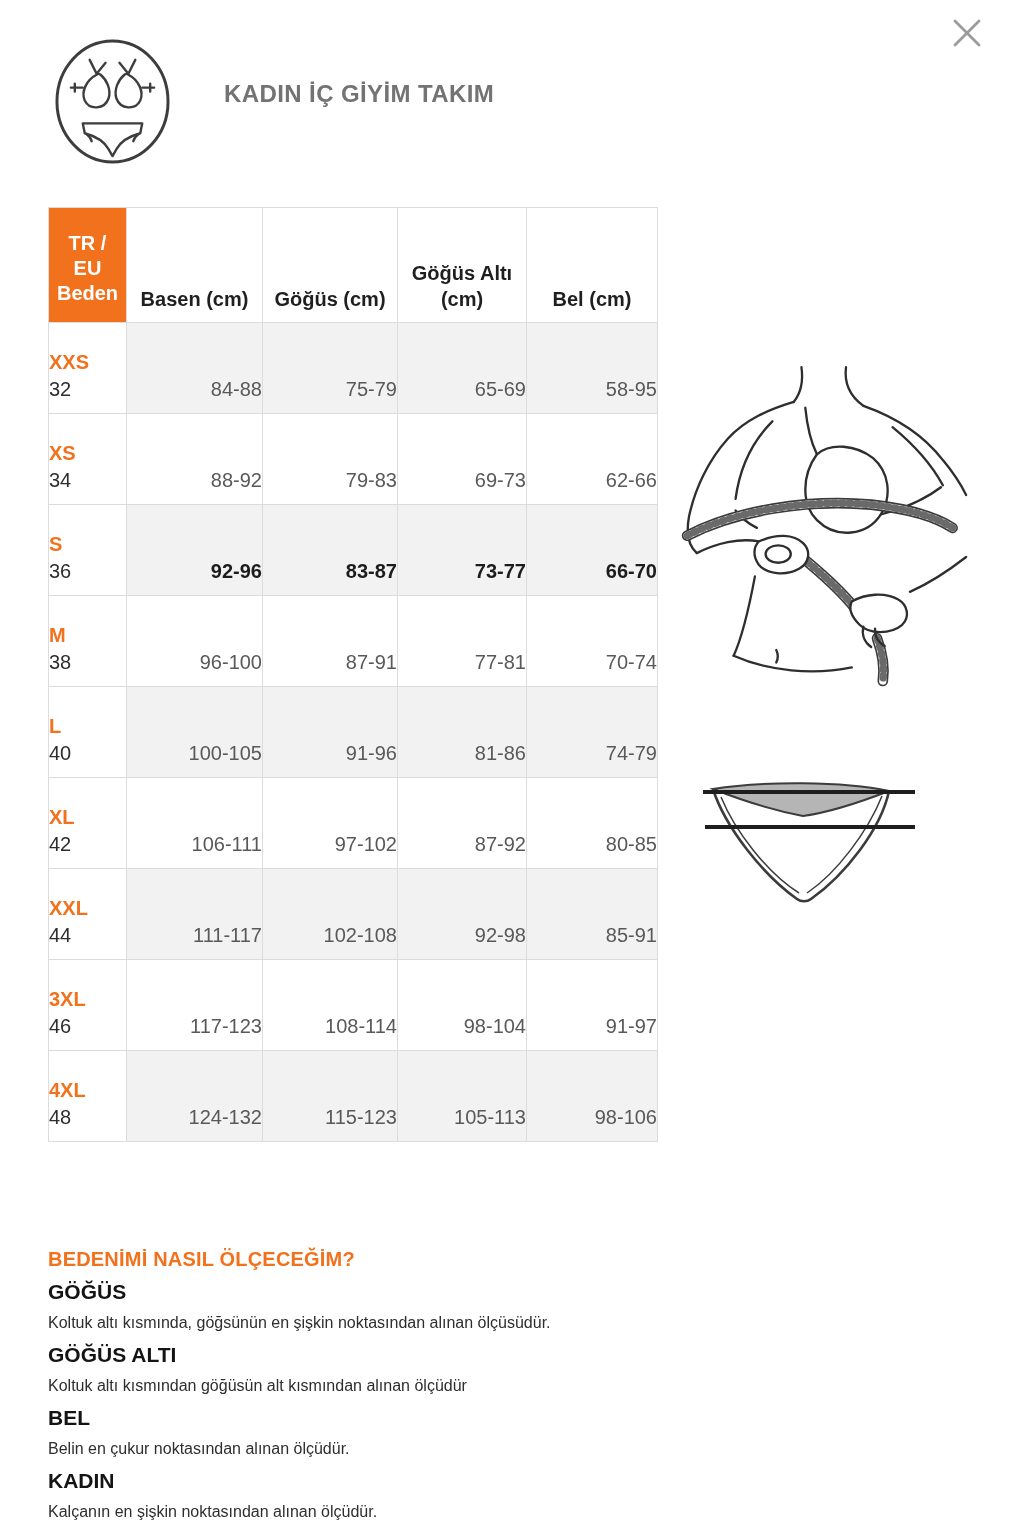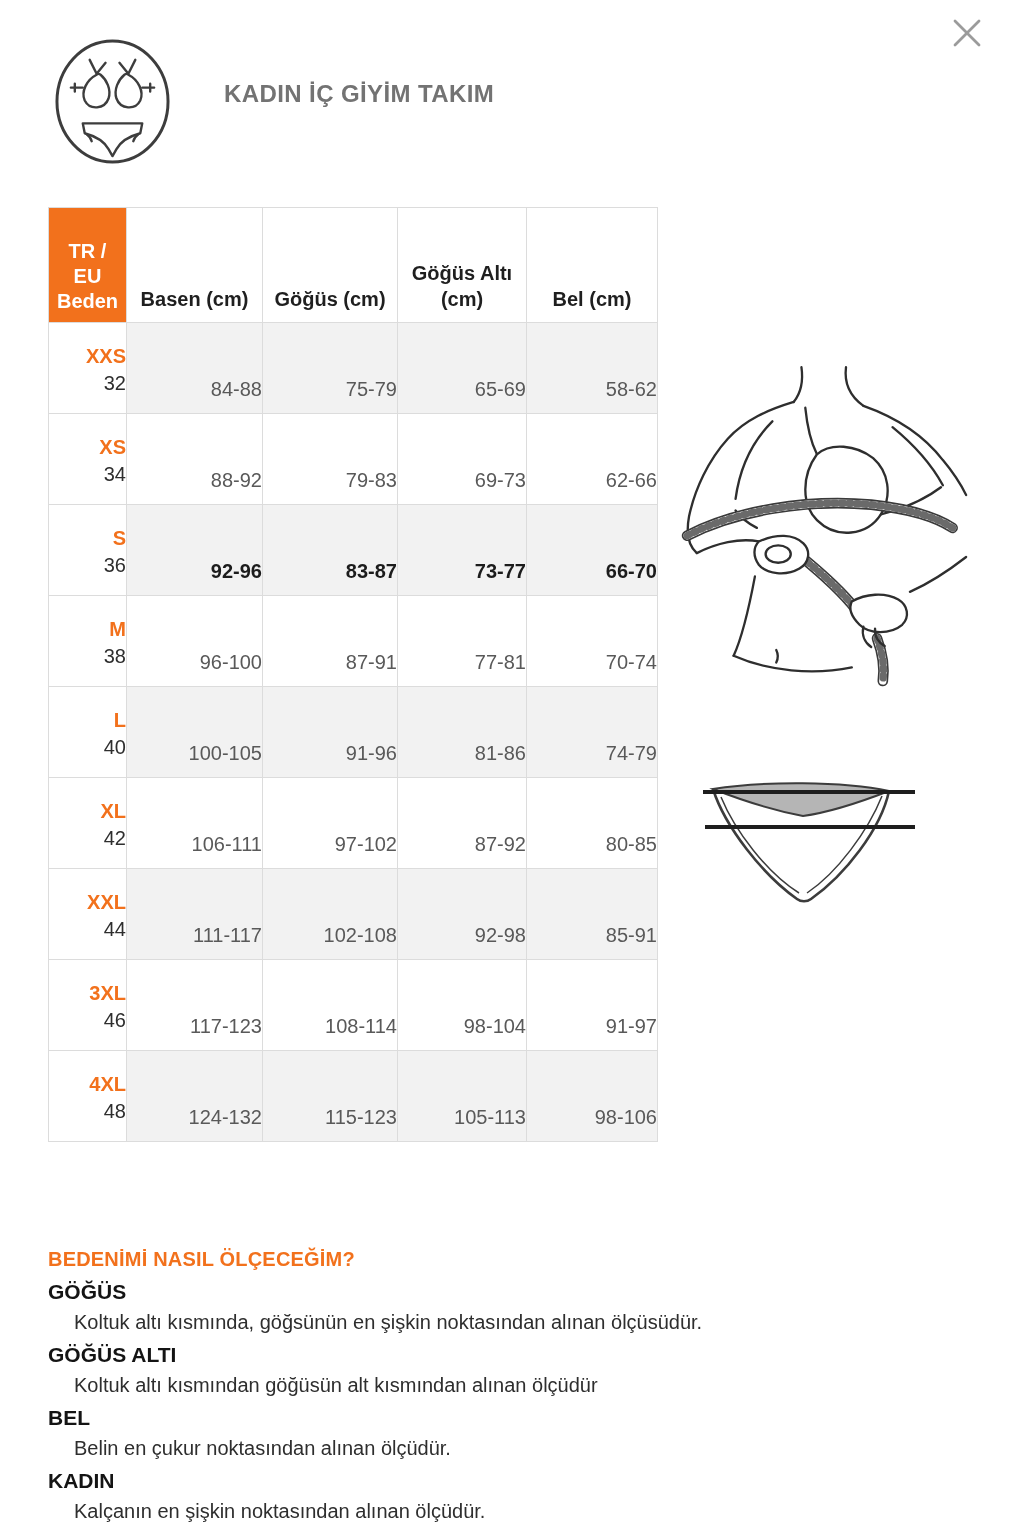--- a/index.html
+++ b/index.html
@@ -14,41 +14,41 @@
   .close-btn { position:absolute; left:944px; top:12px; width:46px; height:46px;
                background:none; border:none; cursor:pointer; padding:0; }
 
   
   table.size-table { position:absolute; left:48px; top:207px; width:609px;
                      border-collapse:collapse; table-layout:fixed; }
   .size-table th, .size-table td { border:1px solid #dcdcdc; }
   .size-table thead tr { height:115px; }
   .size-table thead th { vertical-align:bottom; text-align:center; padding-bottom:10px;
                          font-size:20px; font-weight:700; color:#1f1f1f; background:#fff; line-height:26px; }
-  .size-table thead th.size-head { background:#f2711c; color:#fff; padding-bottom:8px; }
+  .size-table thead th.size-head { background:#f2711c; color:#fff; padding-bottom:16px; }
   .size-table thead th.size-head div { line-height:25px; }
   .size-table tbody tr { height:91px; }
   .size-table tbody td { vertical-align:bottom; text-align:right; padding-bottom:12px;
                          font-size:20px; color:#595959; background:#fff; }
   .size-table tbody tr.shaded td { background:#f2f2f2; }
   .size-table tbody tr.current td { font-weight:700; color:#1c1c1c; }
-  .size-table tbody th.size-cell { vertical-align:bottom; text-align:right;
-                                   padding-bottom:16px; background:#fff; font-weight:400; }
+  .size-table tbody th.size-cell { vertical-align:bottom; text-align:left;
+                                   padding-bottom:10px; background:#fff; font-weight:400; }
   .size-cell .code { color:#f2711c; font-weight:700; font-size:20px; line-height:26px; }
   .size-cell .eu   { color:#2e2e2e; font-size:20px; line-height:28px; }
 
   
   .torso-illu { position:absolute; left:660px; top:360px; width:310px; height:330px; }
   .panty-illu { position:absolute; left:693px; top:775px; width:232px; height:135px; }
 
   
   .guide { position:absolute; left:48px; top:1244px; width:930px; line-height:31.5px; }
   .guide h2 { font-size:20px; font-weight:700; color:#f2711c; letter-spacing:0.2px; }
   .guide h3 { font-size:21px; font-weight:700; color:#141414; }
-  .guide p  { font-size:20px; font-weight:400; color:#2e2e2e;margin-left:26px; }
+  .guide p  { font-size:16px; font-weight:400; color:#2e2e2e; }
 </style>
 </head>
 <body>
 
 <div class="page">
 
   <button class="close-btn">
     <svg width="46" height="46" viewBox="0 0 46 46">
       <line x1="11" y1="9" x2="35" y2="33" stroke="#9b9b9b" stroke-width="2.8" stroke-linecap="round"></line>
       <line x1="35" y1="9" x2="11" y2="33" stroke="#9b9b9b" stroke-width="2.8" stroke-linecap="round"></line>
@@ -97,21 +97,21 @@
     </thead>
     <tbody>
       <tr class="shaded">
         <th class="size-cell">
           <div class="code">XXS</div>
           <div class="eu">32</div>
         </th>
         <td>84-88</td>
         <td>75-79</td>
         <td>65-69</td>
-        <td>58-62</td>
+        <td>58-95</td>
       </tr>
       <tr>
         <th class="size-cell">
           <div class="code">XS</div>
           <div class="eu">34</div>
         </th>
         <td>88-92</td>
         <td>79-83</td>
         <td>69-73</td>
         <td>62-66</td>

